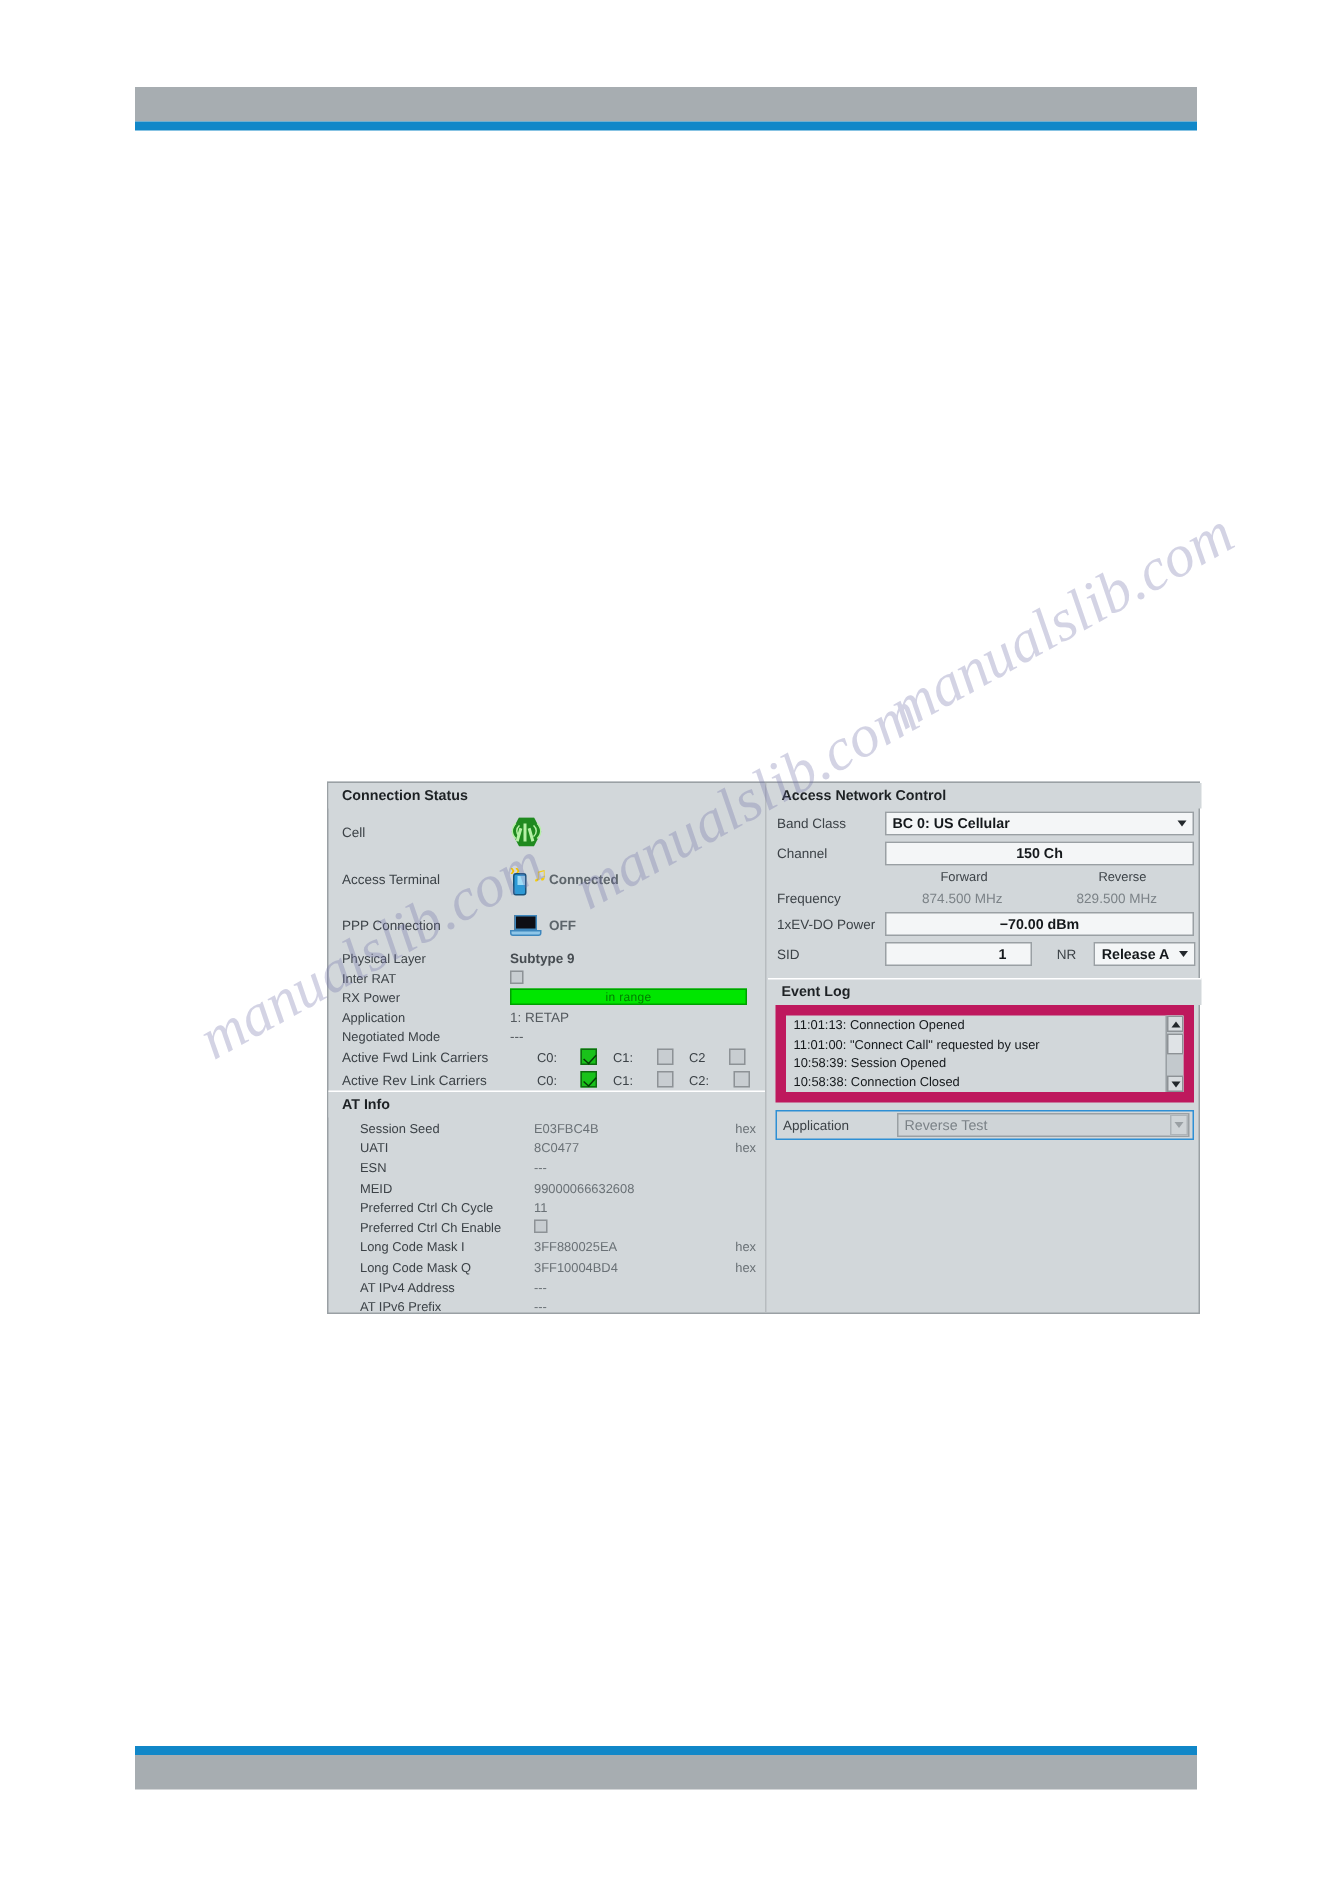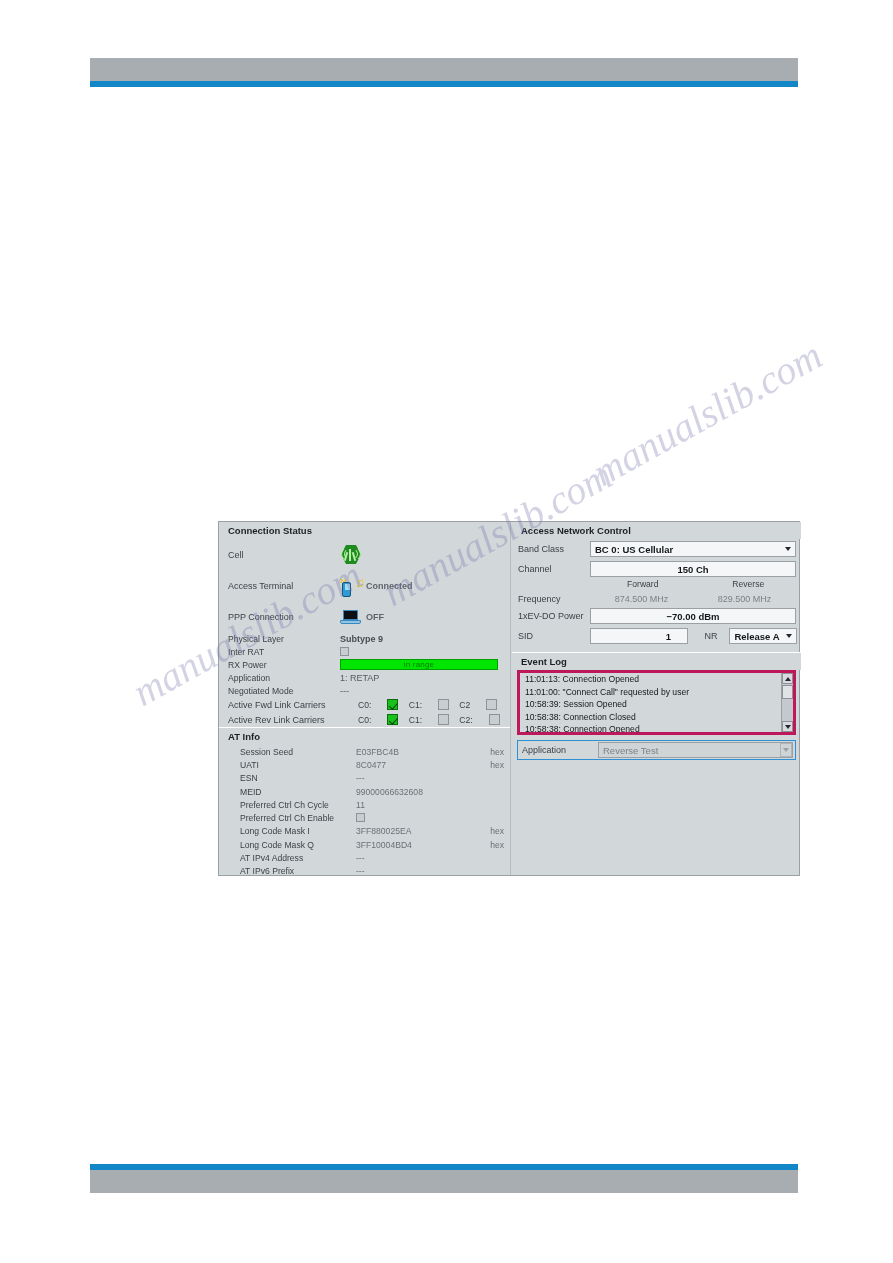--- a/index.html
+++ b/index.html
@@ -350,21 +350,21 @@
     flex: 1; text-align: center;
     font-size: 9px; color: #7b8287;
   }
 
   
   .loglist {
     position: relative;
     margin: 0 5px;
     height: 65px;
     background: #d2d7da;
-    border: 3px solid #be185d;
+    border: 7px solid #be185d;
     box-sizing: border-box;
     overflow: hidden;
   }
   .logline {
     height: 12.5px;
     line-height: 12.5px;
     font-size: 8.6px;
     color: #14181b;
     padding-left: 5px;
     white-space: nowrap;

